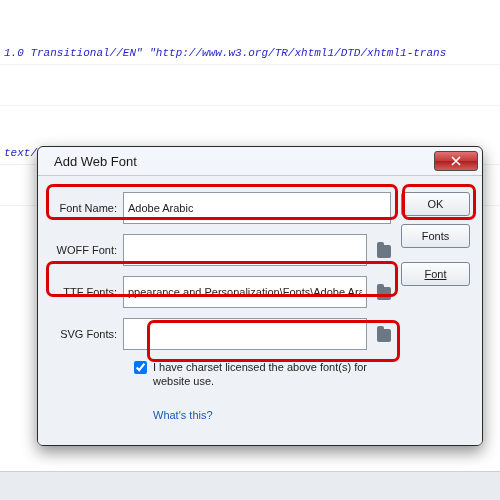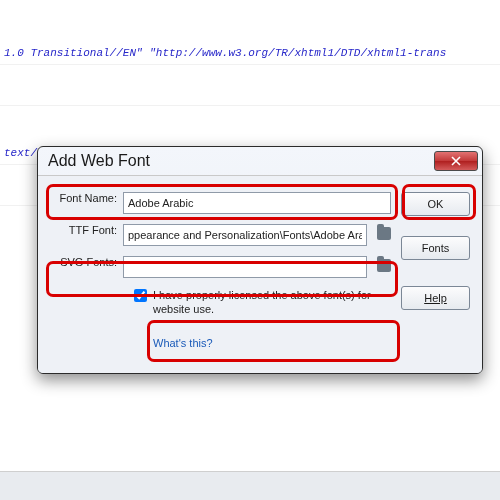--- a/index.html
+++ b/index.html
@@ -2,37 +2,37 @@
 <html><head>
 <meta charset="utf-8">
 <style>
   html,body{margin:0;padding:0;width:500px;height:500px;font-family:Tahoma,Arial,sans-serif;font-size:11px;background:#fff;overflow:hidden}
   .code-bg{position:absolute;top:0;left:0;right:0;padding:6px 0 0 0;color:#2626c9;font-family:"Courier New",monospace;font-size:11px;line-height:18px;white-space:pre}
   .code-bg .ln{display:block;border-bottom:1px solid #f1f1f1;padding:2px 0 2px 4px;font-style:italic}
   .btm-line{position:absolute;left:0;right:0;bottom:28px;height:1px;background:#cfcfcf}
   .ed-strip{position:absolute;left:0;right:0;bottom:0;height:28px;background:#e8ebef}
   .overlay{position:absolute;inset:0;pointer-events:none}
   .dialog{position:absolute;left:37px;top:146px;width:444px;border:1px solid #2b2b2b;border-radius:6px;background:linear-gradient(#f3f6fb,#e7ecf3);box-shadow:0 6px 16px rgba(0,0,0,.45);pointer-events:auto}
-  .titlebar{height:28px;display:flex;align-items:center;padding:0 4px 0 10px;font-size:16px;color:#1a1a1a}
+  .titlebar{height:28px;display:flex;align-items:center;padding:0 4px 0 16px;font-size:13px;color:#1a1a1a}
   .titlebar .t{flex:1}
   .close-btn{width:42px;height:18px;border:1px solid #4a4a4a;border-radius:3px;background:linear-gradient(#e27272,#c33b3b 48%,#b02020 52%,#d45b5b);display:flex;align-items:center;justify-content:center;color:#fff}
   .close-btn svg{width:10px;height:10px}
   .body{background:#eef1f6;border-top:1px solid #c9c9c9;border-bottom-left-radius:5px;border-bottom-right-radius:5px;padding:16px 12px 22px 12px;display:flex;gap:10px}
   .fields{flex:1}
-  .row{display:flex;align-items:flex-start;gap:6px;margin-bottom:10px}
+  .row{display:flex;align-items:center;gap:6px;margin-bottom:10px}
   .lbl{width:67px;text-align:right;color:#222}
-  .inp{flex:1;height:22px;border:1px solid #8f9aa8;background:#fff;padding:8px 4px;font:inherit;color:#222;box-sizing:border-box}
+  .inp{flex:1;height:32px;border:1px solid #8f9aa8;background:#fff;padding:8px 4px;font:inherit;color:#222;box-sizing:border-box}
   .browse{width:16px;height:16px;position:relative;margin-left:2px}
   .browse:before{content:"";position:absolute;left:2px;right:0;top:3px;bottom:0;background:#6b7884;border-radius:0 2px 2px 2px}
   .browse:after{content:"";position:absolute;left:2px;top:0;width:7px;height:3px;background:#6b7884;border-radius:2px 2px 0 0}
   .license{margin:4px 0 2px 84px}
   .chk{display:flex;align-items:flex-start;gap:6px;color:#222;line-height:14px}
   .chk input{margin:1px 0 0 0}
   .wt{margin-left:19px;color:#1a5ab8;margin-top:21px}
-  .sidebtns{width:69px;display:flex;flex-direction:column;gap:20px}
+  .sidebtns{width:69px;display:flex;flex-direction:column;gap:8px}
   .btn{height:22px;border:1px solid #7b8796;border-radius:3px;background:linear-gradient(#fcfcfd,#e6eaef);color:#1a1a1a;display:flex;align-items:center;justify-content:center;cursor:pointer;text-decoration:none}
   .btn.help{margin-top:6px;text-decoration:underline}
   .hl{position:absolute;border:3px solid #d80000;border-radius:7px;pointer-events:none}
   .hl1{left:46px;top:184px;width:346px;height:30px}
   .hl2{left:46px;top:261px;width:346px;height:30px}
   .hl3{left:147px;top:320px;width:247px;height:36px}
   .hl4{left:402px;top:184px;width:68px;height:30px}
 </style>
 </head>
 <body>
@@ -57,46 +57,51 @@
   </div>
   <div class="body">
     <div class="fields">
 
       <div class="row">
         <div class="lbl">Font Name:</div>
         <input class="inp" value="Adobe Arabic" style="">
       </div>
 
 
+      <div class="row">
+        <div class="lbl">WOFF Font:</div>
+        <input class="inp" value="" style="">
+        <div class="browse"></div>
+      </div>
 
       <div class="row">
-        <div class="lbl">TTF Font:</div>
+        <div class="lbl">TTF Fonts:</div>
         <input class="inp" value="ppearance and Personalization\Fonts\Adobe Arabic" style="">
         <div class="browse"></div>
       </div>
 
       <div class="row">
         <div class="lbl">SVG Fonts:</div>
         <input class="inp" value="" style="">
         <div class="browse"></div>
       </div>
 
       <div class="license">
         <label class="chk">
           <input type="checkbox" checked="" style="">
-          <span>I have properly licensed the above font(s) for website use.</span>
+          <span>I have charset licensed the above font(s) for website use.</span>
         </label>
         <div class="wt">What's this?</div>
       </div>
 
     </div>
     <div class="sidebtns">
       <div class="btn">OK</div>
       <div class="btn">Fonts</div>
-      <div class="btn help">Help</div>
+      <div class="btn help">Font</div>
     </div>
   </div>
 </div>
 
 <div class="overlay">
   <div class="hl hl1"></div>
   <div class="hl hl2"></div>
   <div class="hl hl3"></div>
   <div class="hl hl4"></div>
 </div>

